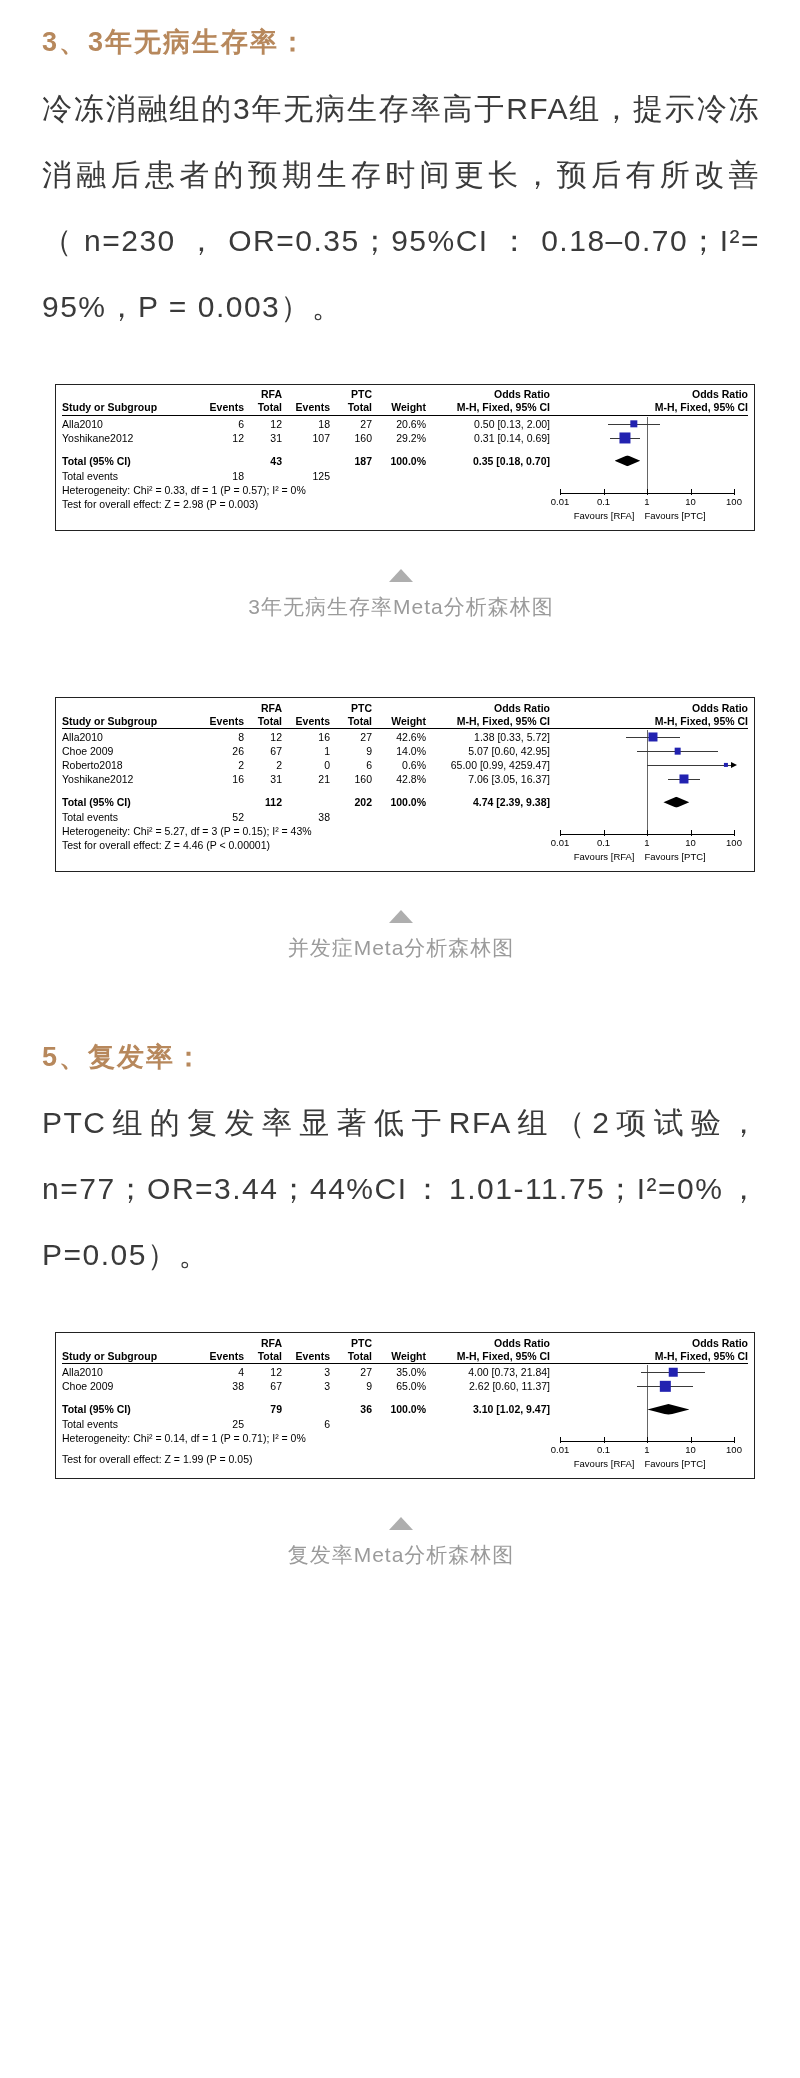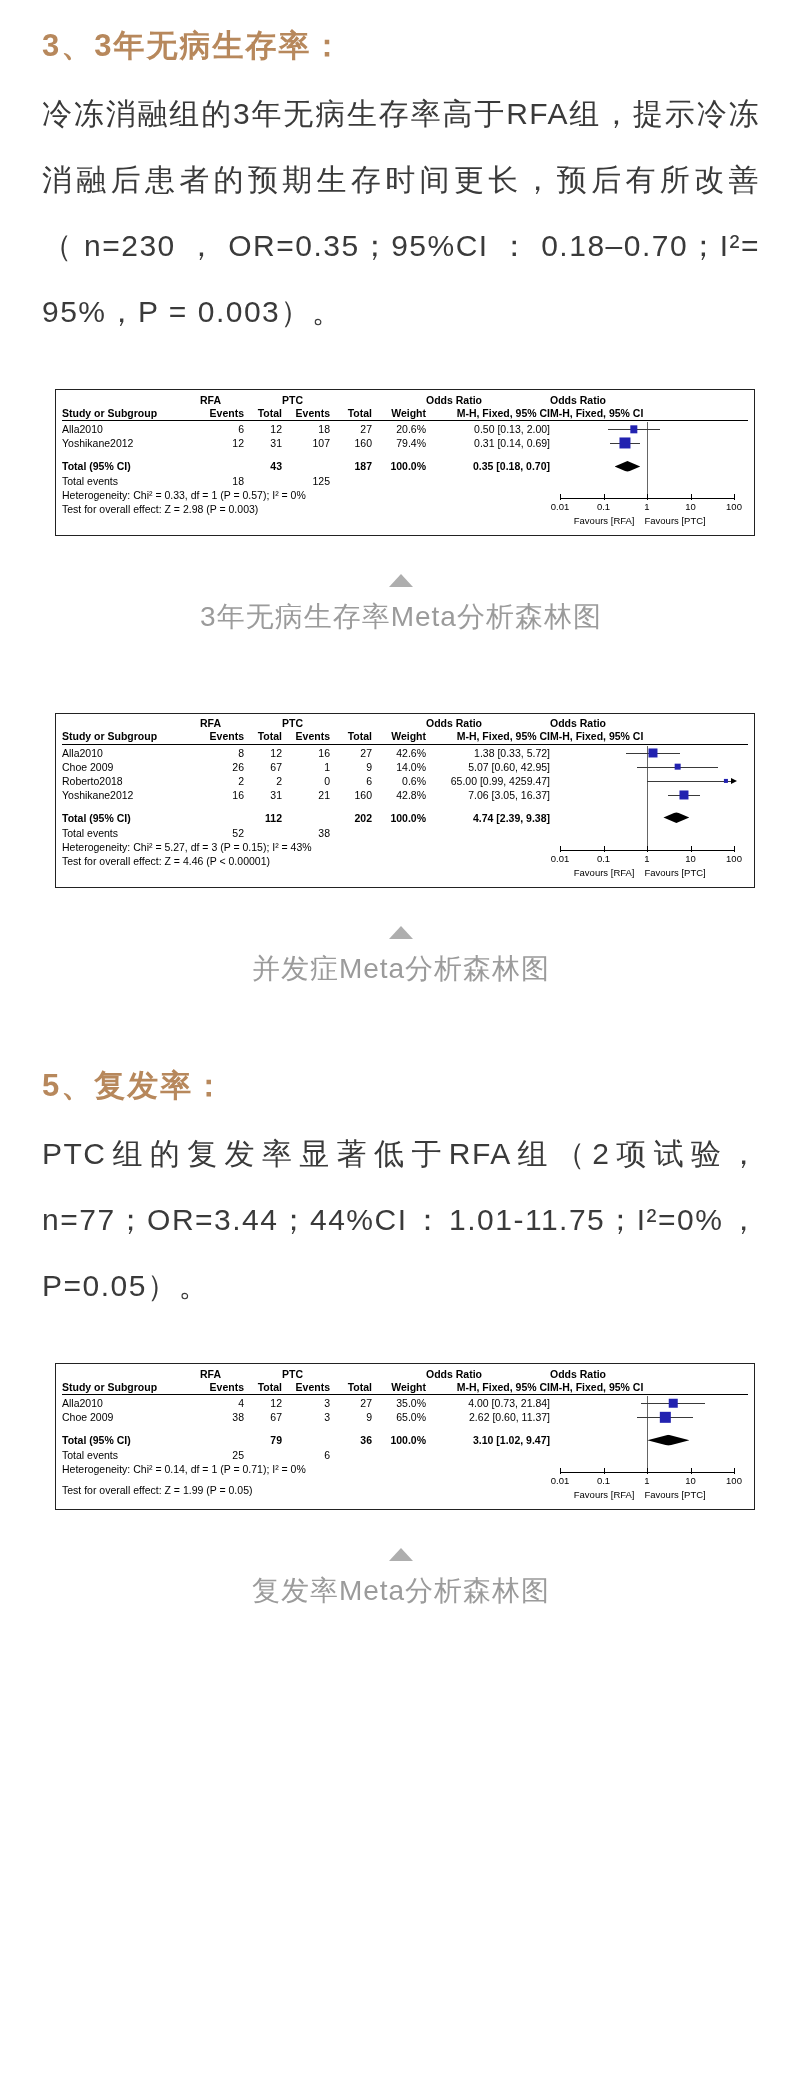--- a/index.html
+++ b/index.html
@@ -5,21 +5,21 @@
   *{margin:0;padding:0;box-sizing:border-box}
   html,body{background:#fff}
   body{
     width:800px;
     font-family:"Liberation Sans","DejaVu Sans",sans-serif;
     padding:24px 40px 30px 42px;
     color:#3a3a3a;
   }
   .section{margin:0}
   .sec-heading{
-    font-size:31px;font-weight:bold;color:#b7885c;
+    font-size:27px;font-weight:bold;color:#b7885c;
     letter-spacing:2px;margin-bottom:14px;line-height:1.4;
   }
   .section + .section{margin-top:76px}
   .sec-para{
     font-size:30px;line-height:2.2;letter-spacing:1.5px;color:#3a3a3a;
     margin-bottom:44px;text-align:justify;
   }
   
   .forest{
     width:700px;margin-left:13px;border:1.5px solid #222;background:#fff;
@@ -34,21 +34,21 @@
   .f-row>div{white-space:nowrap;overflow:visible}
   .f-head{border-bottom:1.2px solid #000;padding-bottom:1px;margin-bottom:1px}
   .f-h{height:13px}
   .f-study{height:14px}
   .f-blank{height:8px}
   .f-total{height:16px}
   .f-foot{height:14px}
   .f-fav{height:15px}
   .b{font-weight:bold}
   .tr{text-align:right}
-  .tc{text-align:left}
+  .tc{text-align:right}
   .plotcell{position:relative;height:100%}
   .pf{position:absolute;top:0;bottom:0;left:10px;right:14px}
   .vline{position:absolute;left:50%;top:0;bottom:0;width:1px;background:#666}
   .vhalf{position:absolute;left:50%;top:0;height:calc(100% - 4px);width:1px;background:#666}
   .ciline{position:absolute;height:1px;background:#3a3a3a;top:50%}
   .sq{position:absolute;background:#2222b0;top:50%;transform:translate(-50%,-50%)}
   .arrow{
     position:absolute;right:-3px;top:50%;transform:translateY(-50%);
     width:0;height:0;border-left:6px solid #000;
     border-top:3.5px solid transparent;border-bottom:3.5px solid transparent;
@@ -64,21 +64,21 @@
   .fav{font-size:9.5px;width:50%;color:#000}
   .fav.left{text-align:right;padding-right:5px}
   .fav.right{text-align:left;padding-left:5px}
   
   .caption-triangle{
     width:0;height:0;margin:38px auto 0 auto;
     border-left:12px solid transparent;border-right:12px solid transparent;
     border-bottom:13px solid #aeaeae;
   }
   .figure-caption{
-    margin-top:10px;text-align:center;font-size:28px;color:#9b9b9b;
+    margin-top:10px;text-align:center;font-size:21px;color:#9b9b9b;
     letter-spacing:1px;line-height:1.4;
   }
 </style>
 </head>
 <body>
 
 <div class="section">
   <div class="sec-heading">3、3年无病生存率：</div>
   <div class="sec-para">冷冻消融组的3年无病生存率高于RFA组，提示冷冻消融后患者的预期生存时间更长，预后有所改善（n=230，OR=0.35；95%CI：0.18–0.70；I²= 95%，P = 0.003）。</div>
   <div class="forest">
@@ -117,21 +117,21 @@
             <div class="sq" style="width: 7.35791px; height: 7.35791px; left: 42.4743%;"></div>
           </div>
         </div>
       </div>
       <div class="f-row f-study">
         <div>Yoshikane2012</div>
         <div class="tr">12</div>
         <div class="tr">31</div>
         <div class="tr">107</div>
         <div class="tr">160</div>
-        <div class="tr">79.4%</div>
+        <div class="tr">29.2%</div>
         <div class="tr">0.31 [0.14, 0.69]</div>
         <div class="plotcell">
           <div class="pf">
             <div class="vline"></div>
             <div class="ciline" style="left: 28.6532%; width: 17.318%;"></div>
             <div class="sq" style="width: 11.0741px; height: 11.0741px; left: 37.284%;"></div>
           </div>
         </div>
       </div>
       <div class="f-row f-blank">

